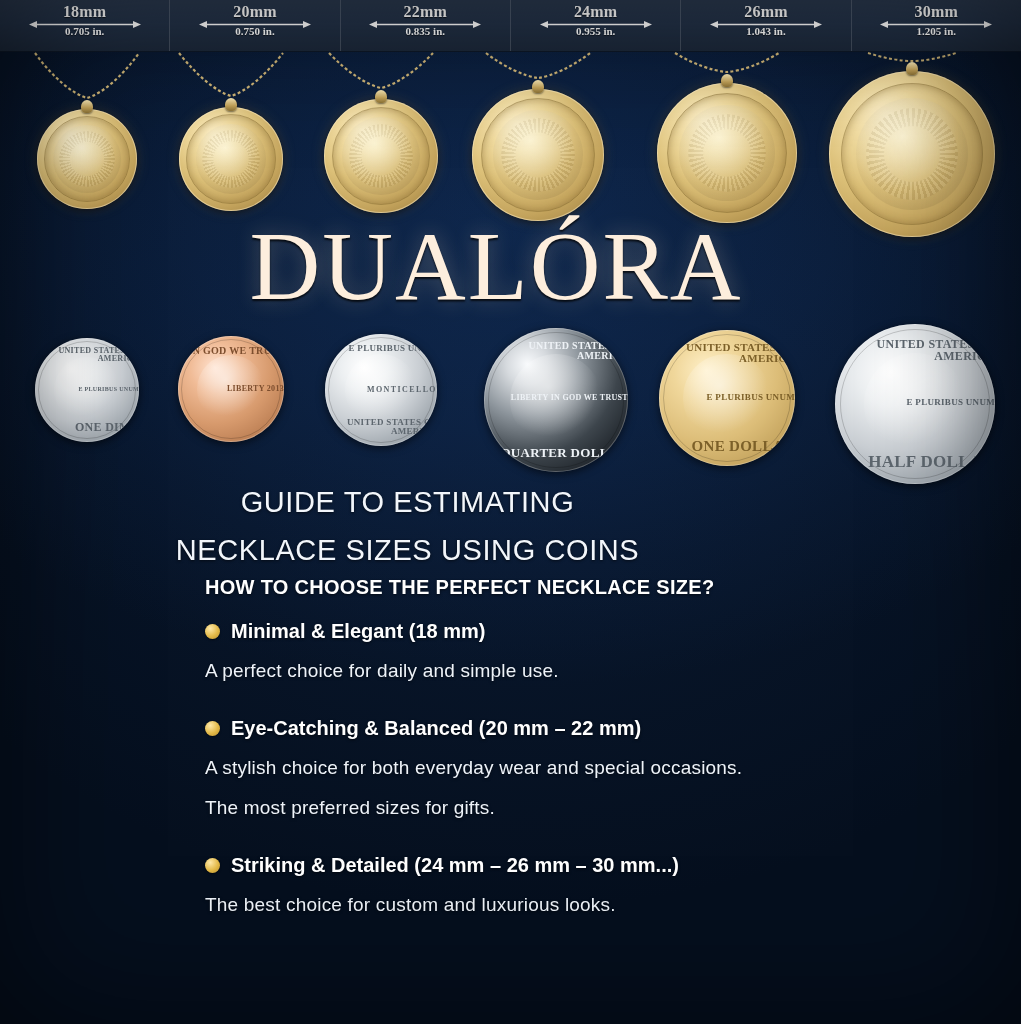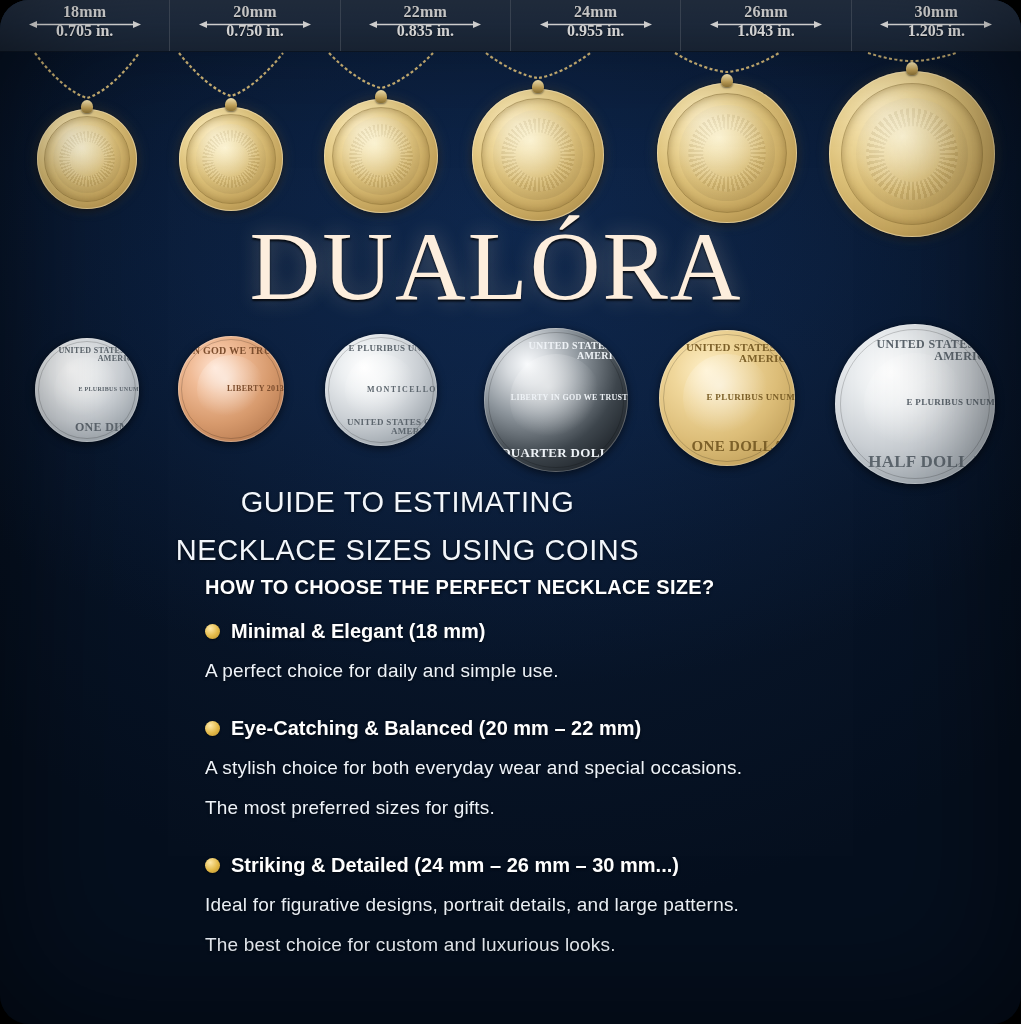--- a/index.html
+++ b/index.html
@@ -11,21 +11,20 @@
     font-family: "Liberation Sans", sans-serif;
   }
   .stage {
     position: relative;
     width: 1021px;
     height: 1024px;
     overflow: hidden;
     background:
       radial-gradient(ellipse 70% 45% at 50% 22%, #0d2448 0%, #0a1c38 45%, #071428 75%, #050f1e 100%),
       #07152b;
-    border-radius: 29px;
   }
   .stage::after{
     content:"";
     position:absolute; inset:0;
     background: radial-gradient(ellipse 95% 70% at 50% 40%, rgba(20,50,95,.30), rgba(0,0,0,0) 70%);
     pointer-events:none;
   }
 
   
   .measure-bar {
@@ -51,21 +50,21 @@
     font-family: "Liberation Serif", serif;
     font-weight: bold;
     font-size: 16px;
     letter-spacing: .2px;
     line-height: 18px;
     text-shadow: 0 1px 1px rgba(0,0,0,.6);
   }
   .measure-cell .inch {
     font-family: "Liberation Serif", serif;
     font-weight: bold;
-    font-size: 16px;
+    font-size: 11px;
     line-height: 20px;
     text-shadow: 0 1px 1px rgba(0,0,0,.6);
   }
   .arrow {
     position: absolute;
     left: 50%;
     transform: translateX(-50%);
     top: 20px;
     height: 9px;
   }
@@ -490,19 +489,18 @@
       </div>
       <div class="bullet-line">A stylish choice for both everyday wear and special occasions.</div>
       <div class="bullet-line">The most preferred sizes for gifts.</div>
     </div>
 
     <div class="bullet-group">
       <div class="bullet-head">
         <span class="bullet-dot"></span>
         <span>Striking &amp; Detailed (24 mm – 26 mm – 30 mm...)</span>
       </div>
-      <div class="bullet-line">Ideal for figurative designs, portrait details, and large patterns.</div>
       <div class="bullet-line">The best choice for custom and luxurious looks.</div>
     </div>
   </div>
 
   <div class="vignette"></div>
 </div>
 
 </body></html>

